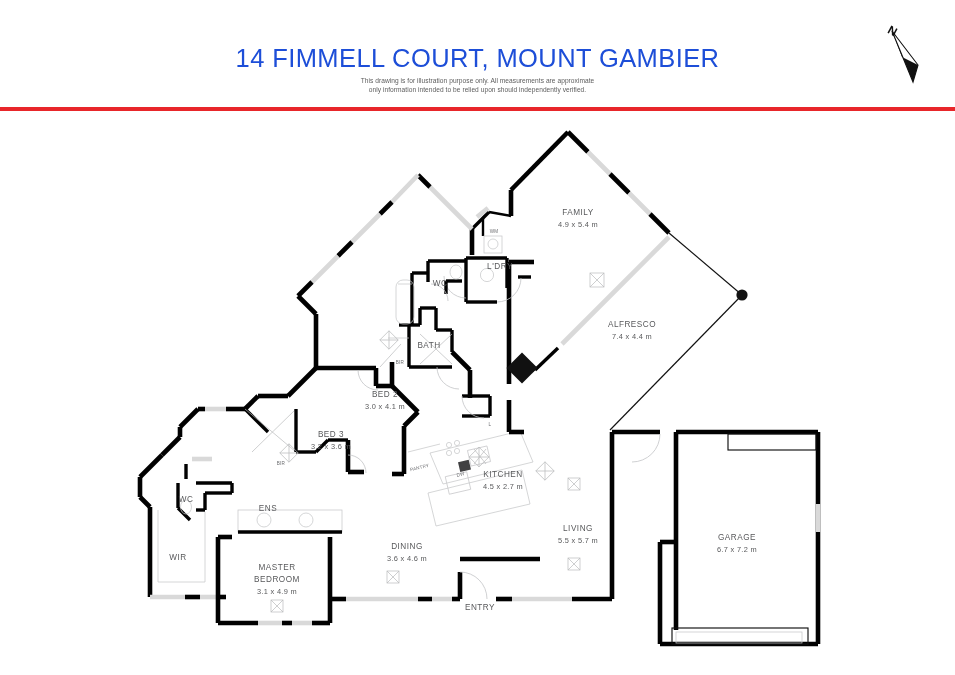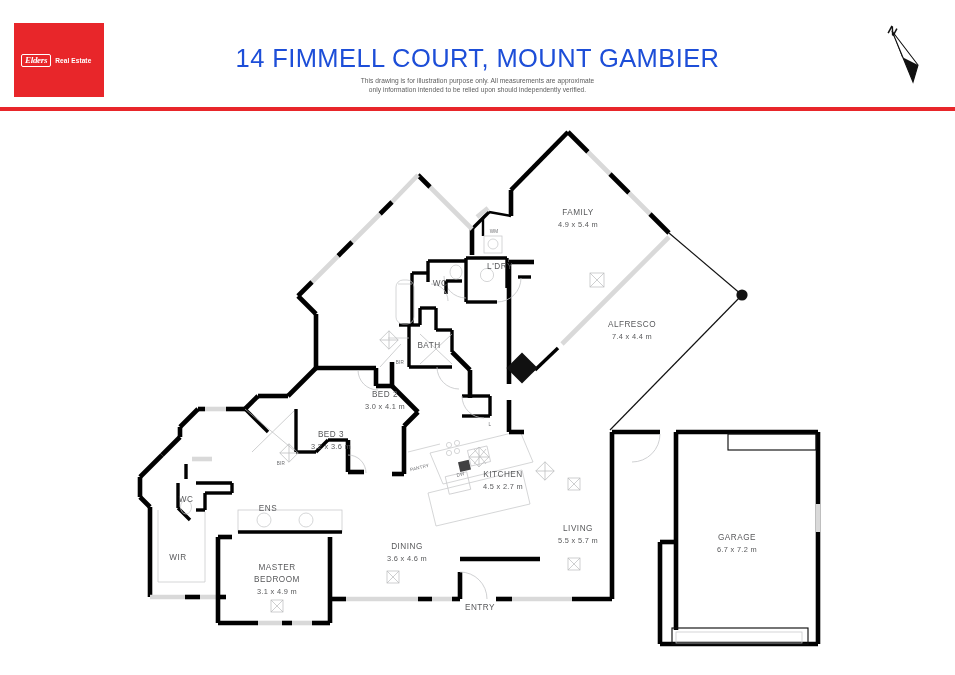--- a/index.html
+++ b/index.html
@@ -181,28 +181,20 @@
     fill: none;
   }
 </style>
 </head>
 <body>
 
 <div id="page">
 
   <div id="header">
 
-    <div id="brand-logo">
-      <div id="brand-inner">
-        <div id="brand-mark">
-          <span>Elders</span>
-        </div>
-        <div id="brand-sub">Real Estate</div>
-      </div>
-    </div>
 
     <div id="plan-title">14 FIMMELL COURT, MOUNT GAMBIER</div>
 
     <div class="disclaimer-line" id="disc1">This drawing is for illustration purpose only. All measurements are approximate</div>
     <div class="disclaimer-line" id="disc2">only information intended to be relied upon should independently verified.</div>
 
     <div id="red-rule"></div>
 
     <div id="compass">
       <svg width="52" height="68" viewBox="0 0 52 68">

